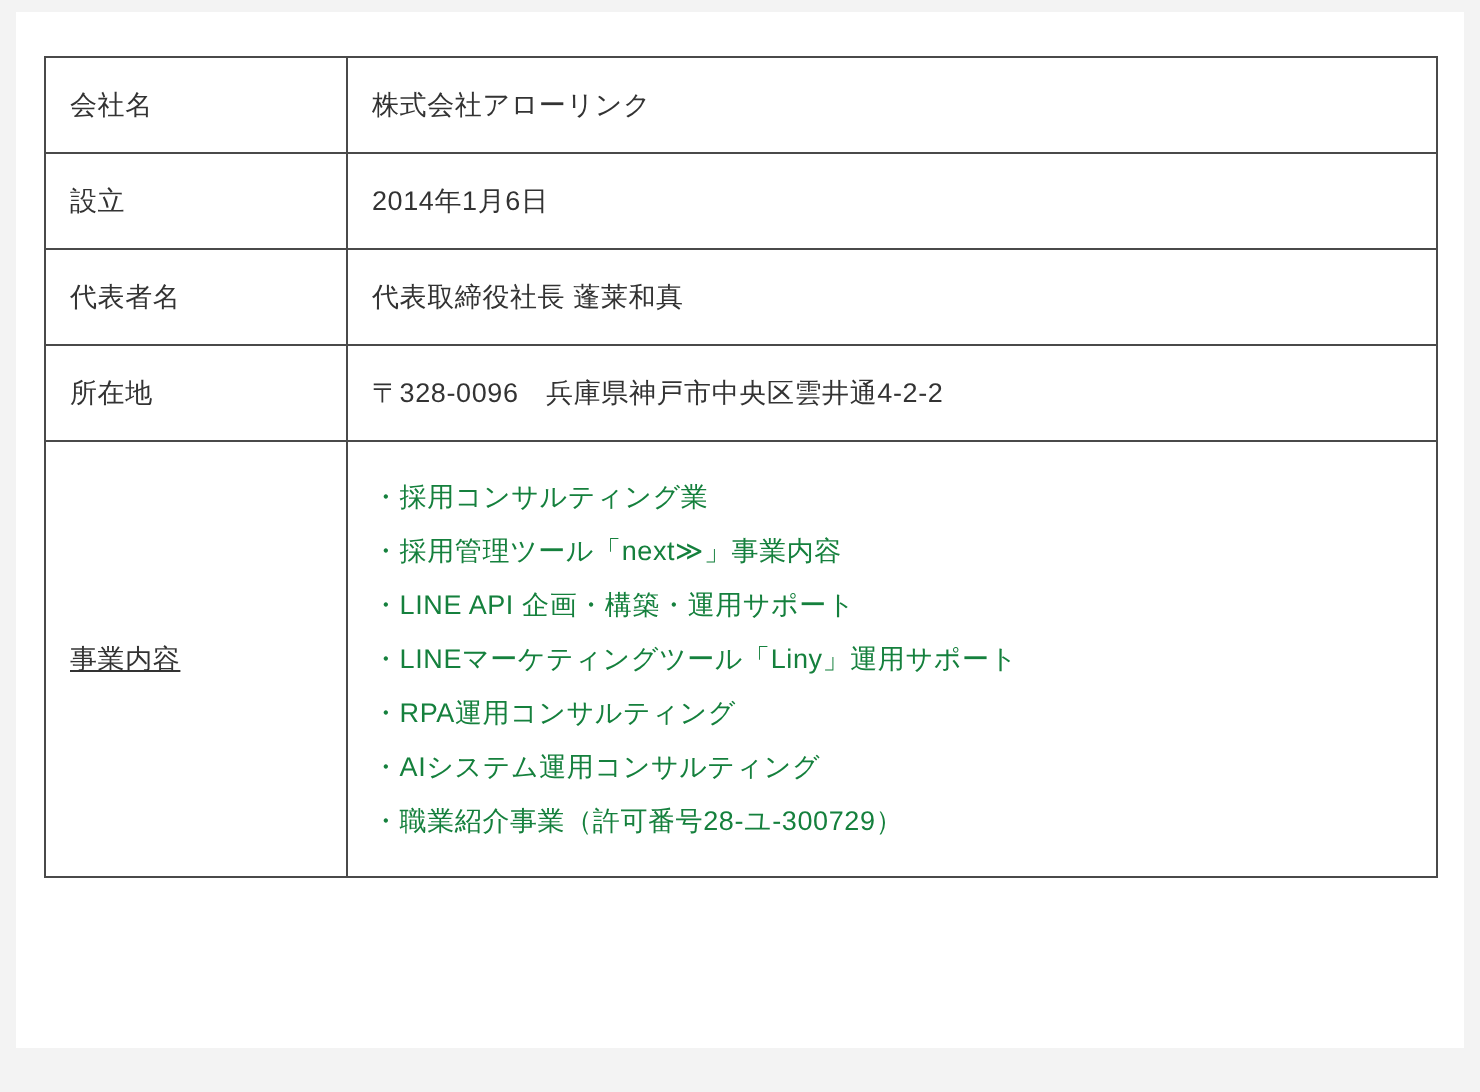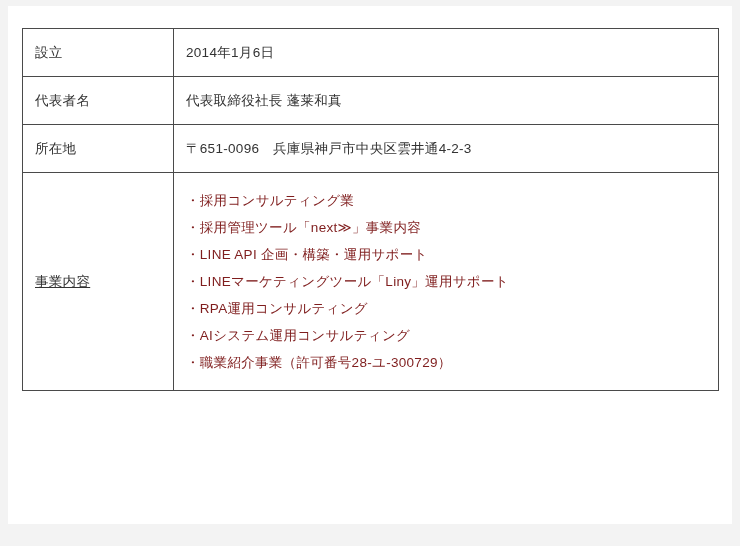--- a/index.html
+++ b/index.html
@@ -64,21 +64,21 @@
     text-decoration: underline;
   }
   .biz-list {
     list-style: none;
     margin: 0;
     padding: 14px 0 14px 0;
   }
   .biz-list li {
     font-size: 13.5px;
     line-height: 2.0;
-    color: #7f1d1d;
+    color: #15803d;
     white-space: nowrap;
     letter-spacing: 0.3px;
   }
   .bottom-strip {
     position: absolute;
     left: 0;
     right: 0;
     bottom: 0;
     height: 22px;
     background: #f3f3f3;
@@ -98,30 +98,34 @@
 <div class="page">
 
   <div class="top-strip"></div>
   <div class="side-rail left"></div>
   <div class="side-rail right"></div>
 
   <div class="table-wrap">
     <table class="company-table">
       <tbody>
         <tr>
+          <td class="label-cell">会社名</td>
+          <td class="value-cell">株式会社アローリンク</td>
+        </tr>
+        <tr>
           <td class="label-cell">設立</td>
           <td class="value-cell">2014年1月6日</td>
         </tr>
         <tr>
           <td class="label-cell">代表者名</td>
           <td class="value-cell">代表取締役社長 蓬莱和真</td>
         </tr>
         <tr>
           <td class="label-cell">所在地</td>
-          <td class="value-cell">〒651-0096　兵庫県神戸市中央区雲井通4-2-3</td>
+          <td class="value-cell">〒328-0096　兵庫県神戸市中央区雲井通4-2-2</td>
         </tr>
         <tr>
           <td class="label-cell-tall">事業内容</td>
           <td>
             <ul class="biz-list">
               <li>・採用コンサルティング業</li>
               <li>・採用管理ツール「next≫」事業内容</li>
               <li>・LINE API 企画・構築・運用サポート</li>
               <li>・LINEマーケティングツール「Liny」運用サポート</li>
               <li>・RPA運用コンサルティング</li>

